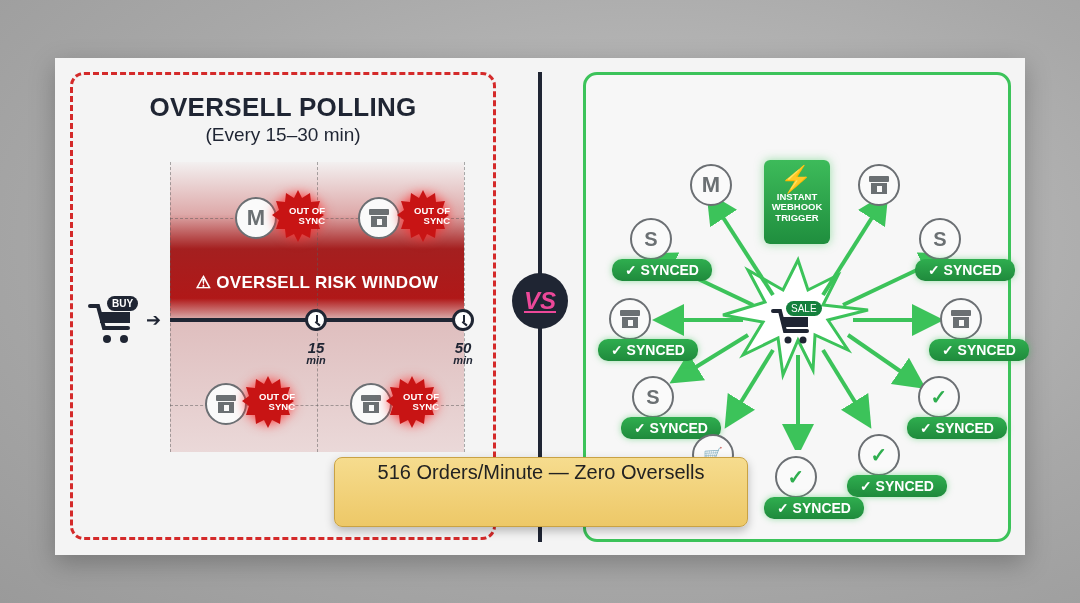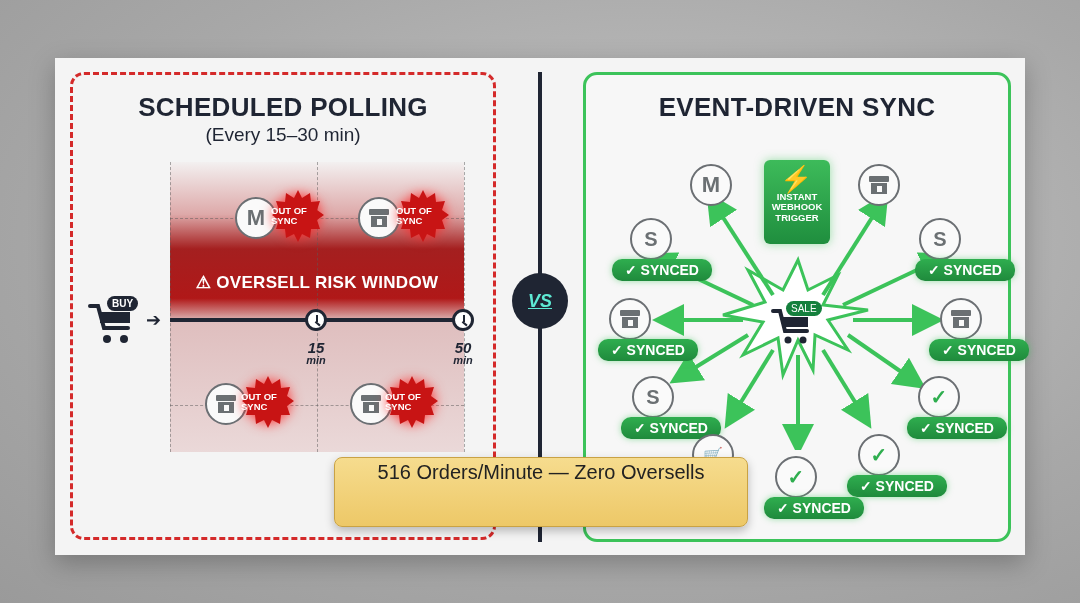--- a/index.html
+++ b/index.html
@@ -4,61 +4,61 @@
 <style>
   html,body{margin:0;padding:0;}
   body{width:1080px;height:603px;overflow:hidden;position:relative;
     background:radial-gradient(ellipse at 60% 40%,#c4c4c4 0%,#a8a8a8 60%,#9a9a9a 100%);
     font-family:"Liberation Sans",sans-serif;}
   .card{position:absolute;left:55px;top:58px;width:970px;height:497px;background:#f4f4f4;
     box-shadow:0 8px 24px rgba(0,0,0,0.25);}
   .panel-left{position:absolute;left:70px;top:72px;width:426px;height:468px;border:3px dashed #d42a2a;border-radius:14px;box-sizing:border-box;}
   .panel-right{position:absolute;left:583px;top:72px;width:428px;height:470px;border:3px solid #3cc35a;border-radius:14px;box-sizing:border-box;background:#f7f7f7;}
   .divider{position:absolute;left:538px;top:72px;width:4px;height:470px;background:#1f2533;}
-  .vs{position:absolute;left:512px;top:273px;width:56px;height:56px;border-radius:50%;background:#1f2533;color:#5eead4;
-    font-weight:bold;font-style:italic;font-size:18px;display:flex;align-items:center;justify-content:center;text-decoration:underline;}
+  .vs{position:absolute;left:512px;top:273px;width:56px;height:56px;border-radius:50%;background:#1f2533;color:#ec4899;
+    font-weight:bold;font-style:italic;font-size:24px;display:flex;align-items:center;justify-content:center;text-decoration:underline;}
   .title{position:absolute;font-weight:bold;color:#1f2533;text-align:center;letter-spacing:0.3px;}
   .subtitle{position:absolute;color:#1f2533;text-align:center;font-size:19px;}
   .risk-zone{position:absolute;left:170px;top:162px;width:294px;height:290px;
     background:linear-gradient(180deg,rgba(180,30,30,0.02) 0%,rgba(180,30,30,0.35) 18%,rgba(160,20,20,0.95) 30%,#b01818 47%,rgba(160,30,30,0.25) 55%,rgba(180,60,60,0.15) 100%);}
   .grid-v{position:absolute;border-left:1px dashed rgba(90,90,90,0.5);}
   .grid-h{position:absolute;border-top:1px dashed rgba(90,90,90,0.5);}
   .risk-label{position:absolute;left:170px;top:272px;width:294px;text-align:center;color:#fff;font-weight:bold;font-size:17px;letter-spacing:0.3px;}
   .timeline{position:absolute;left:170px;top:318px;width:294px;height:4px;background:#1f2533;}
   .clock{position:absolute;width:22px;height:22px;border-radius:50%;background:#fff;border:3px solid #1f2533;box-sizing:border-box;}
   .clock::before{content:"";position:absolute;left:8px;top:3px;width:2px;height:7px;background:#1f2533;}
   .clock::after{content:"";position:absolute;left:8px;top:9px;width:6px;height:2px;background:#1f2533;transform:rotate(40deg);transform-origin:0 0;}
   .tlabel{position:absolute;text-align:center;color:#1f2533;font-weight:bold;line-height:1;font-style:italic;}
   .tlabel .n{font-size:15px;display:block;}
   .tlabel .u{font-size:11px;display:block;}
   .node{position:absolute;width:42px;height:42px;border-radius:50%;background:#fafafa;border:2px solid #6b6f73;box-sizing:border-box;
     display:flex;align-items:center;justify-content:center;color:#6b7073;font-weight:bold;}
   .burst{position:absolute;width:54px;height:54px;display:flex;align-items:center;justify-content:center;
     filter:drop-shadow(0 0 6px rgba(255,40,40,0.9));}
   .burst svg{position:absolute;left:0;top:0;}
-  .burst span{position:relative;color:#fff;font-weight:bold;font-size:9.5px;text-align:left;line-height:1.05;}
+  .burst span{position:relative;color:#fff;font-weight:bold;font-size:9.5px;text-align:right;line-height:1.05;}
   .synced{position:absolute;background:linear-gradient(180deg,#2fae4f,#1f8a3c);color:#fff;font-weight:bold;font-size:14px;
     padding:3px 13px;border-radius:10px;white-space:nowrap;box-shadow:0 0 6px rgba(60,200,90,0.5);}
   .webhook{position:absolute;left:764px;top:160px;width:66px;height:84px;background:linear-gradient(180deg,#3dbb5a,#1f8e3e);border-radius:6px;
     color:#fff;text-align:center;font-weight:bold;font-size:9.5px;line-height:1.1;box-shadow:0 0 10px rgba(60,200,90,0.5);}
   .webhook .bolt{font-size:26px;display:block;margin-top:6px;line-height:1;}
   .sale-tag{position:absolute;left:786px;top:301px;background:#15803d;color:#fff;font-weight:normal;font-size:10px;padding:2px 5px;border-radius:8px;}
   .flash{position:absolute;left:334px;top:457px;width:412px;height:68px;background:linear-gradient(180deg,#f6dc8e,#edc867);
     border:1px solid #c9a244;border-radius:8px;box-shadow:0 4px 10px rgba(0,0,0,0.25);text-align:center;color:#222;}
   .flash .l1{font-weight:bold;font-size:20px;margin-top:7px;}
   .flash .l2{font-size:20px;margin-top:3px;}
   .buy-tag{position:absolute;left:107px;top:296px;background:#1f2533;color:#fff;font-weight:bold;font-size:10px;padding:2px 5px;border-radius:8px;}
 </style>
 </head>
 <body>
 
 <div class="card"></div>
 
 <div class="panel-left"></div>
-<div class="title" style="left:70px;top:92px;width:426px;font-size:26px;">SCHEDULED POLLING</div>
+<div class="title" style="left:70px;top:92px;width:426px;font-size:26px;">OVERSELL POLLING</div>
 <div class="subtitle" style="left:70px;top:124px;width:426px;">(Every 15–30 min)</div>
 
 <div class="risk-zone"></div>
 <div class="grid-v" style="left:170px;top:162px;height:290px;"></div>
 <div class="grid-v" style="left:317px;top:162px;height:290px;"></div>
 <div class="grid-v" style="left:464px;top:162px;height:290px;"></div>
 <div class="grid-h" style="left:170px;top:218px;width:294px;"></div>
 <div class="grid-h" style="left:170px;top:405px;width:294px;"></div>
 
 <div class="risk-label">⚠ OVERSELL RISK WINDOW</div>
@@ -134,21 +134,20 @@
       <polygon points="27,1 31,9 39,4 40,13 49,12 46,21 53,26 46,31 49,40 40,40 39,49 31,45 27,53 23,45 15,49 14,40 5,40 8,31 1,26 8,21 5,12 14,13 15,4 23,9" fill="#c81414"></polygon>
     </svg>
   <span>OUT OF SYNC</span>
 </div>
 
 <div class="divider"></div>
 <div class="vs">VS</div>
 
 <div class="panel-right"></div>
 <div class="title" style="left:583px;top:92px;width:428px;font-size:26px;line-height:30px;">
-    <div>EVENT-DRIVEN SYNC</div>
 </div>
 
 <svg style="position:absolute;left:583px;top:150px;" width="428" height="300">
   <defs>
       <marker id="ah" markerWidth="8" markerHeight="8" refX="4" refY="4" orient="auto">
         <path d="M0,0 L8,4 L0,8 Z" fill="#3cc35a"></path>
       </marker>
     </defs>
   <polygon points="215,110 225,140 255,125 240,155 285,160 245,170 265,200 232,185 230,220 215,190 200,225 195,188 160,205 180,172 140,165 182,152 165,120 200,140" fill="#fff" stroke="#3cc35a" stroke-width="3"></polygon>
   <g stroke="#3cc35a" stroke-width="4" fill="none" marker-end="url(#ah)">

